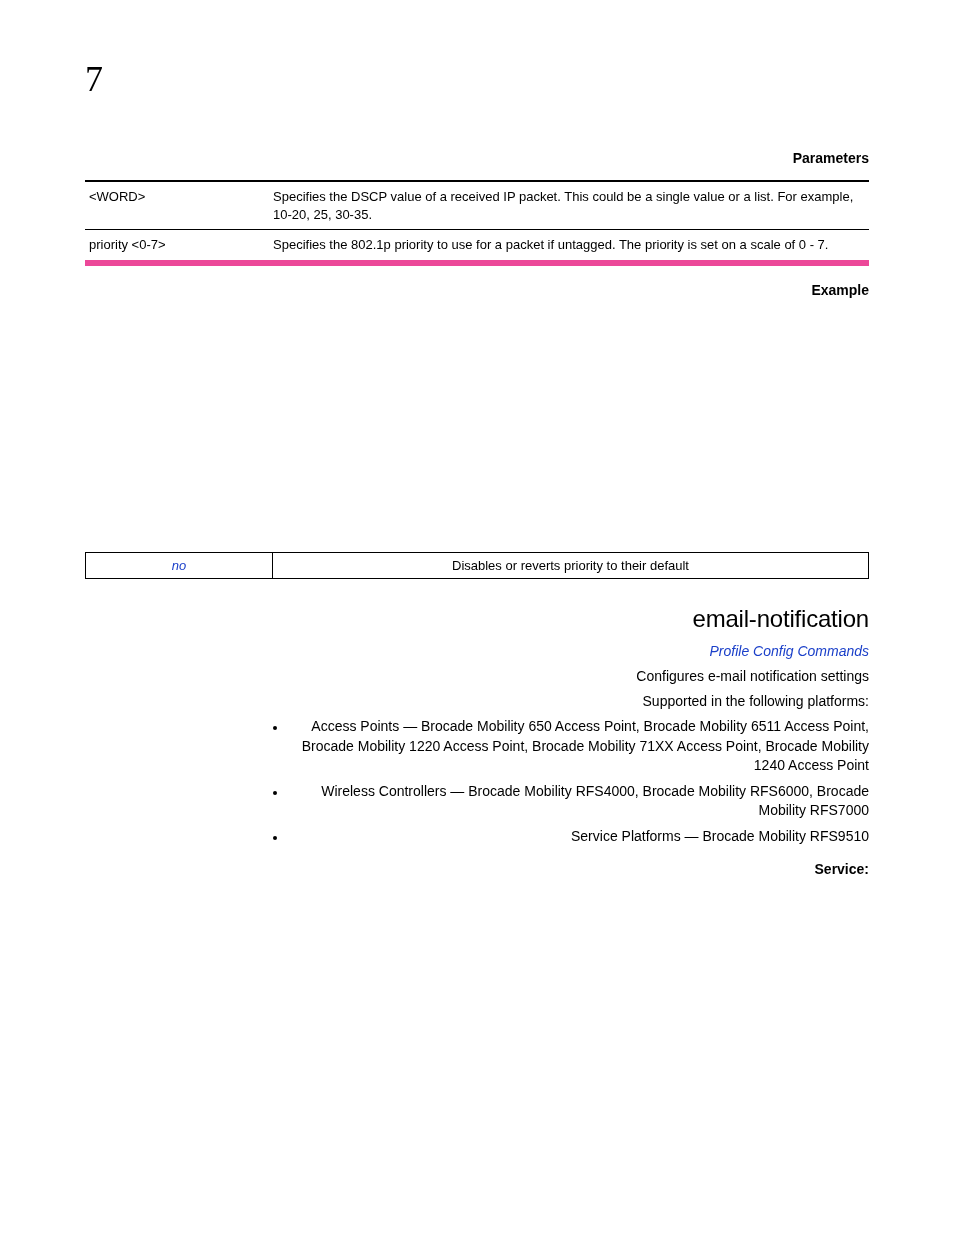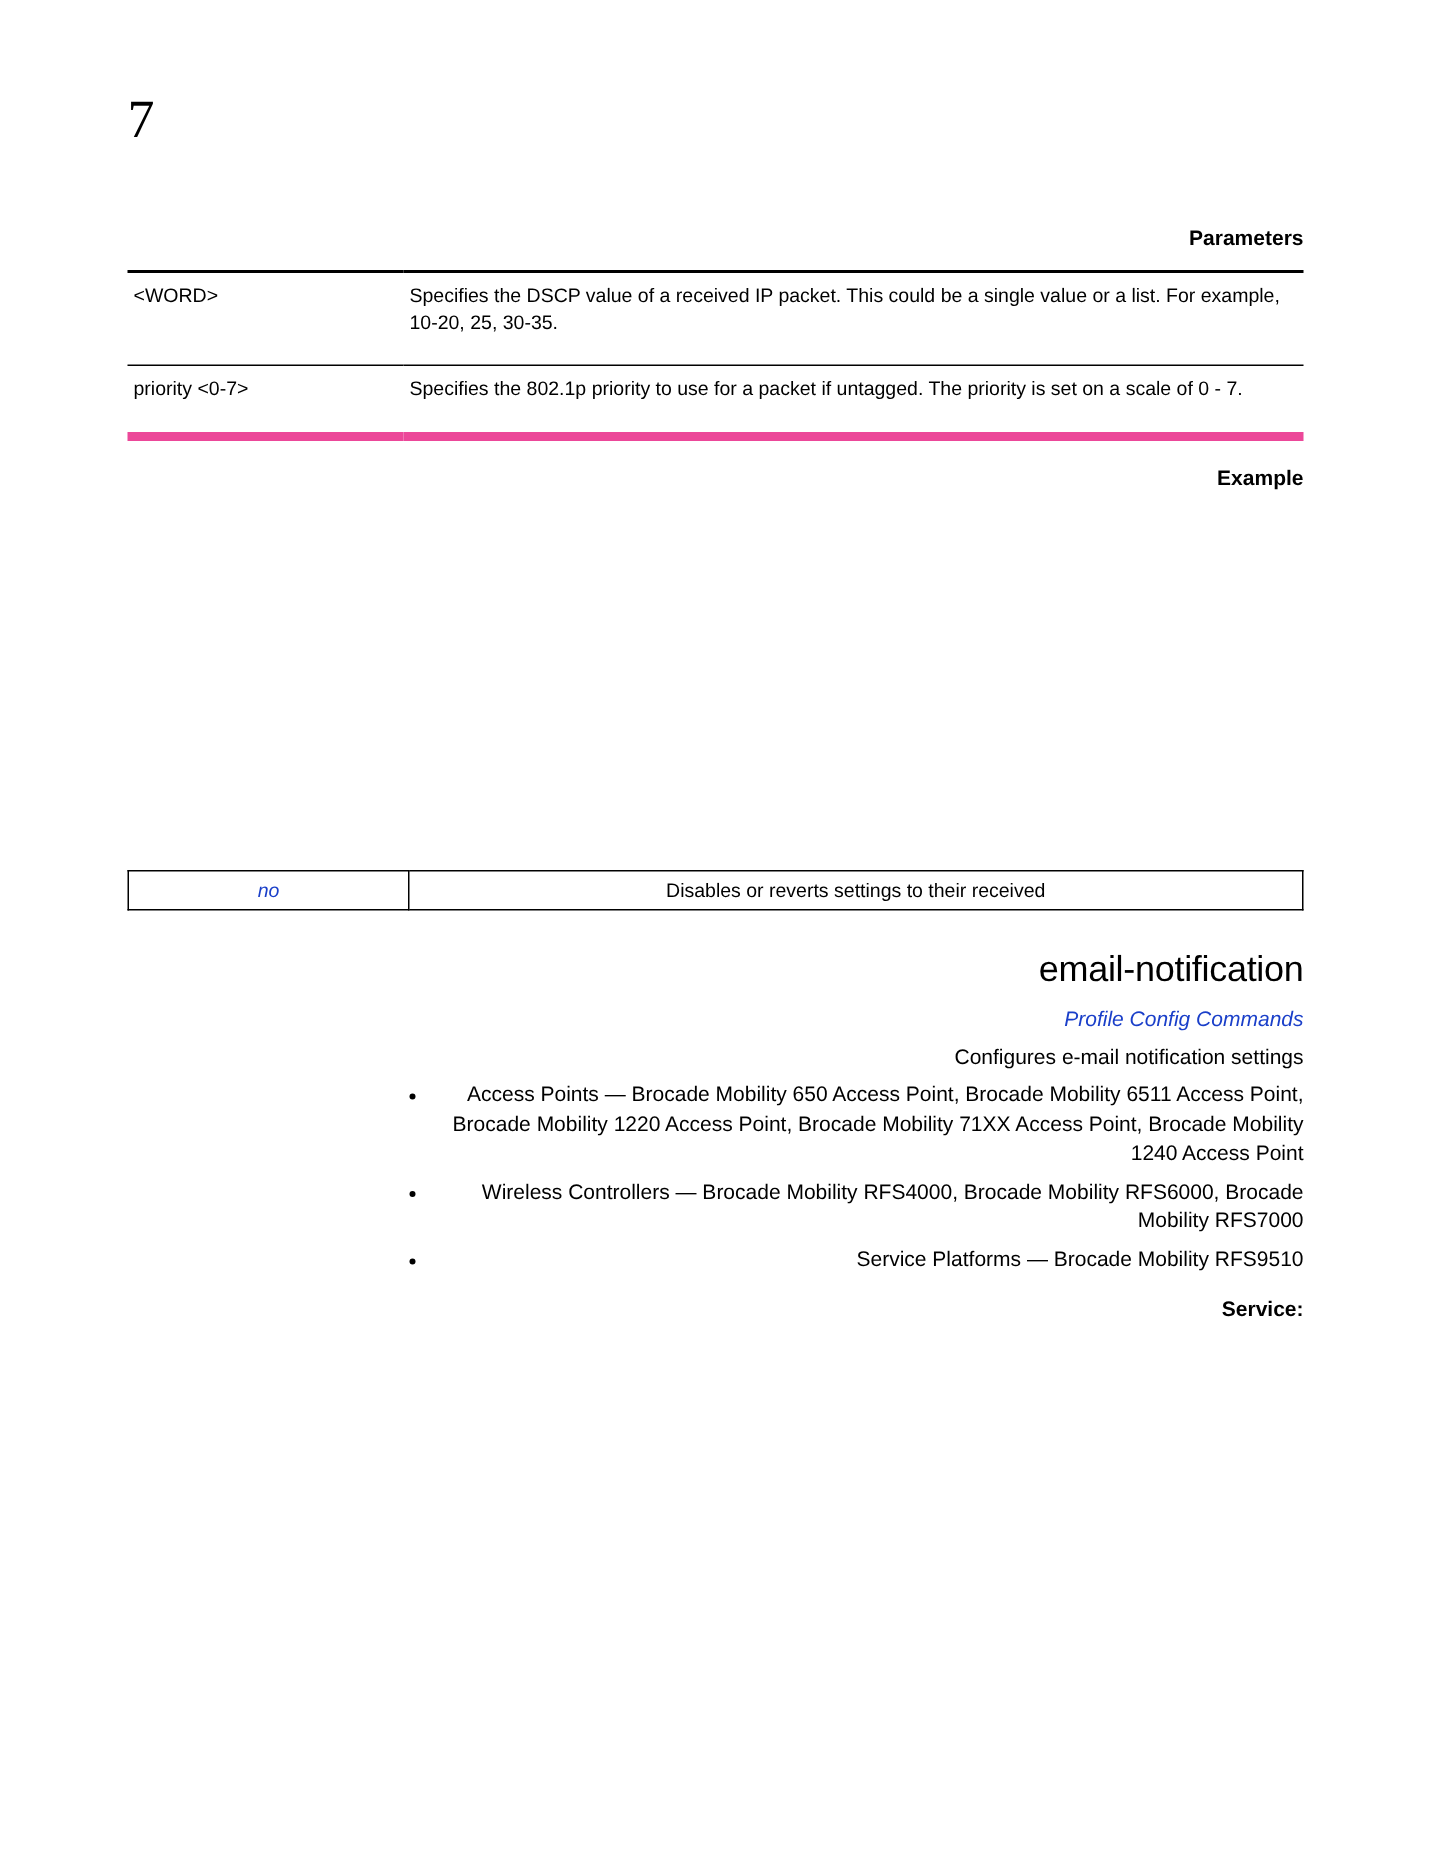--- a/index.html
+++ b/index.html
@@ -40,21 +40,21 @@
     margin-bottom: 16px;
   }
   .param-table tbody tr {
     border-bottom: 1px solid #000;
   }
   .param-table tbody tr:last-child {
     border-bottom: 6px solid #ec4899;
   }
   .param-table td {
     vertical-align: top;
-    padding: 6px 10px 20px 4px;
+    padding: 6px 10px 6px 4px;
     line-height: 1.35;
   }
   .param-table td.col-p {
     width: 170px;
   }
   .example-gap {
     height: 240px;
   }
   .related-table {
     width: 100%;
@@ -138,29 +138,30 @@
     <div class="sect-h">Example</div>
     <div class="example-gap"></div>
   </div>
 
   <table class="related-table">
     <tbody>
       <tr>
         <td class="col-cmd">
           <span class="link">no</span>
         </td>
-        <td>Disables or reverts settings to their received</td>
+        <td>Disables or reverts priority to their default</td>
       </tr>
     </tbody>
   </table>
 
   <div class="content-col">
     <div class="cmd-h1">email-notification</div>
     <div class="profile-link">Profile Config Commands</div>
     <p class="body">Configures e-mail notification settings</p>
+    <p class="body">Supported in the following platforms:</p>
     <ul class="platforms">
       <li>Access Points — Brocade Mobility 650 Access Point, Brocade Mobility 6511 Access Point, Brocade Mobility 1220 Access Point, Brocade Mobility 71XX Access Point, Brocade Mobility 1240 Access Point</li>
       <li>Wireless Controllers — Brocade Mobility RFS4000, Brocade Mobility RFS6000, Brocade Mobility RFS7000</li>
       <li>Service Platforms — Brocade Mobility RFS9510</li>
     </ul>
     <div class="sect-h">Service:</div>
   </div>
 
 </div>
 

